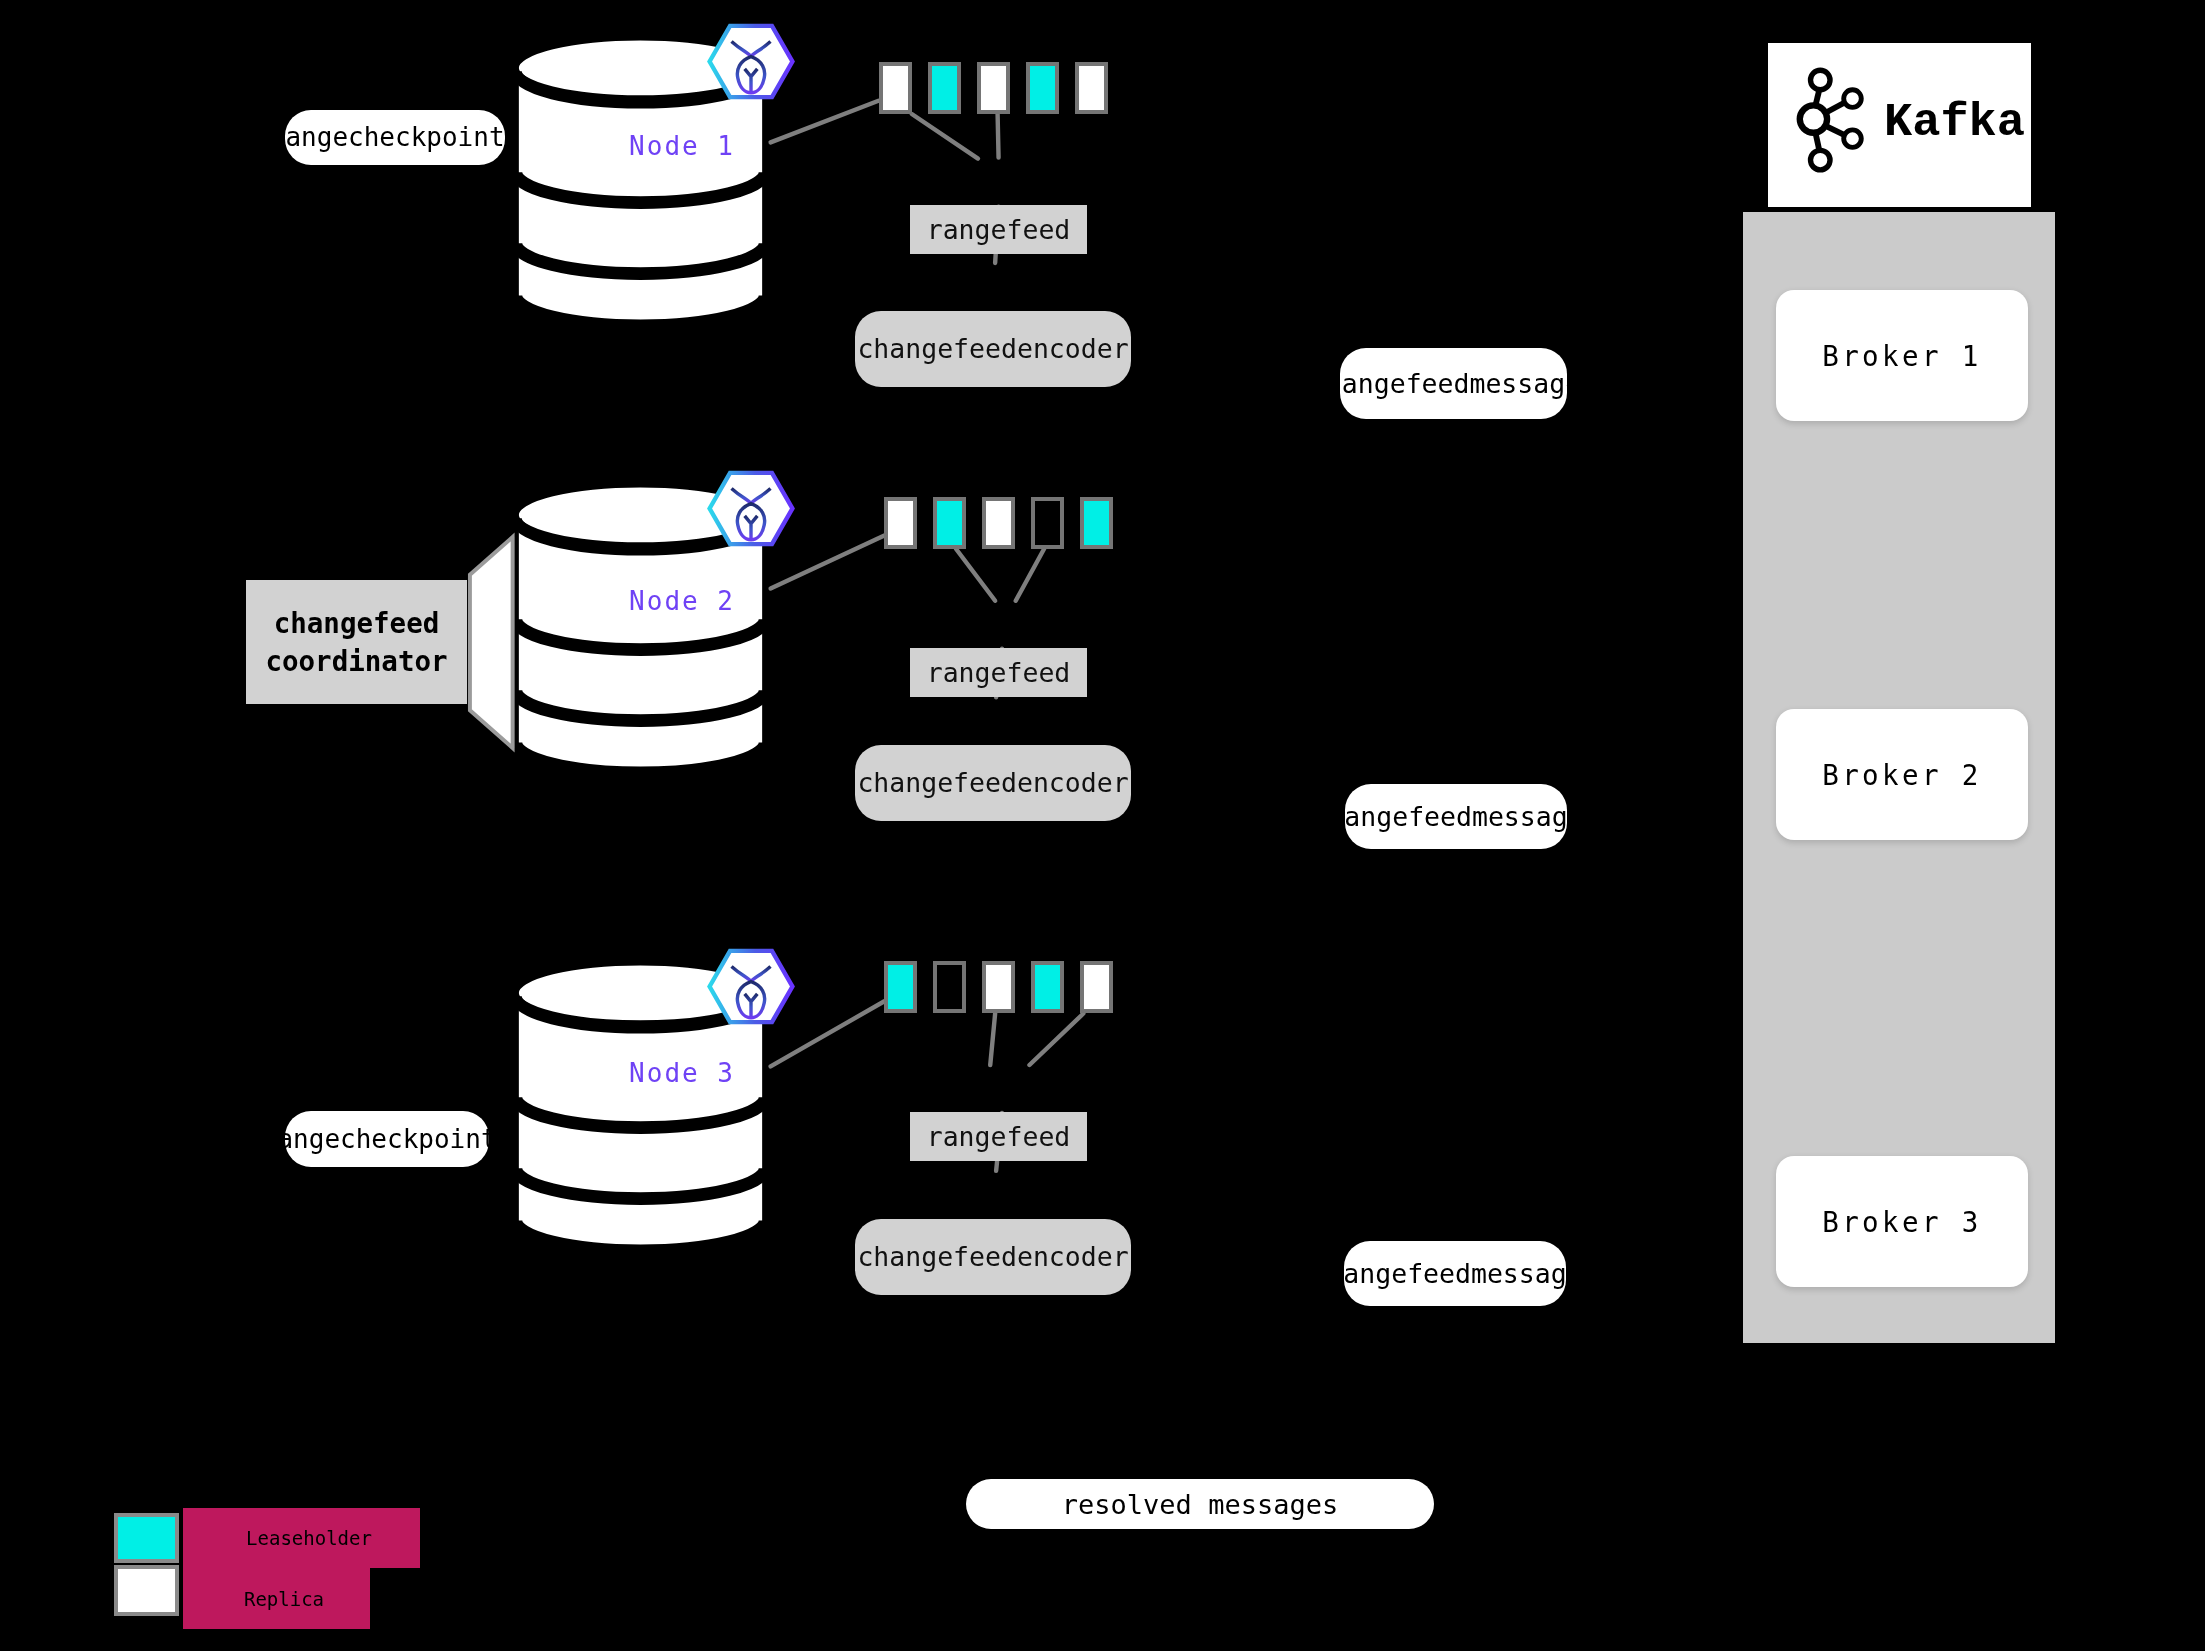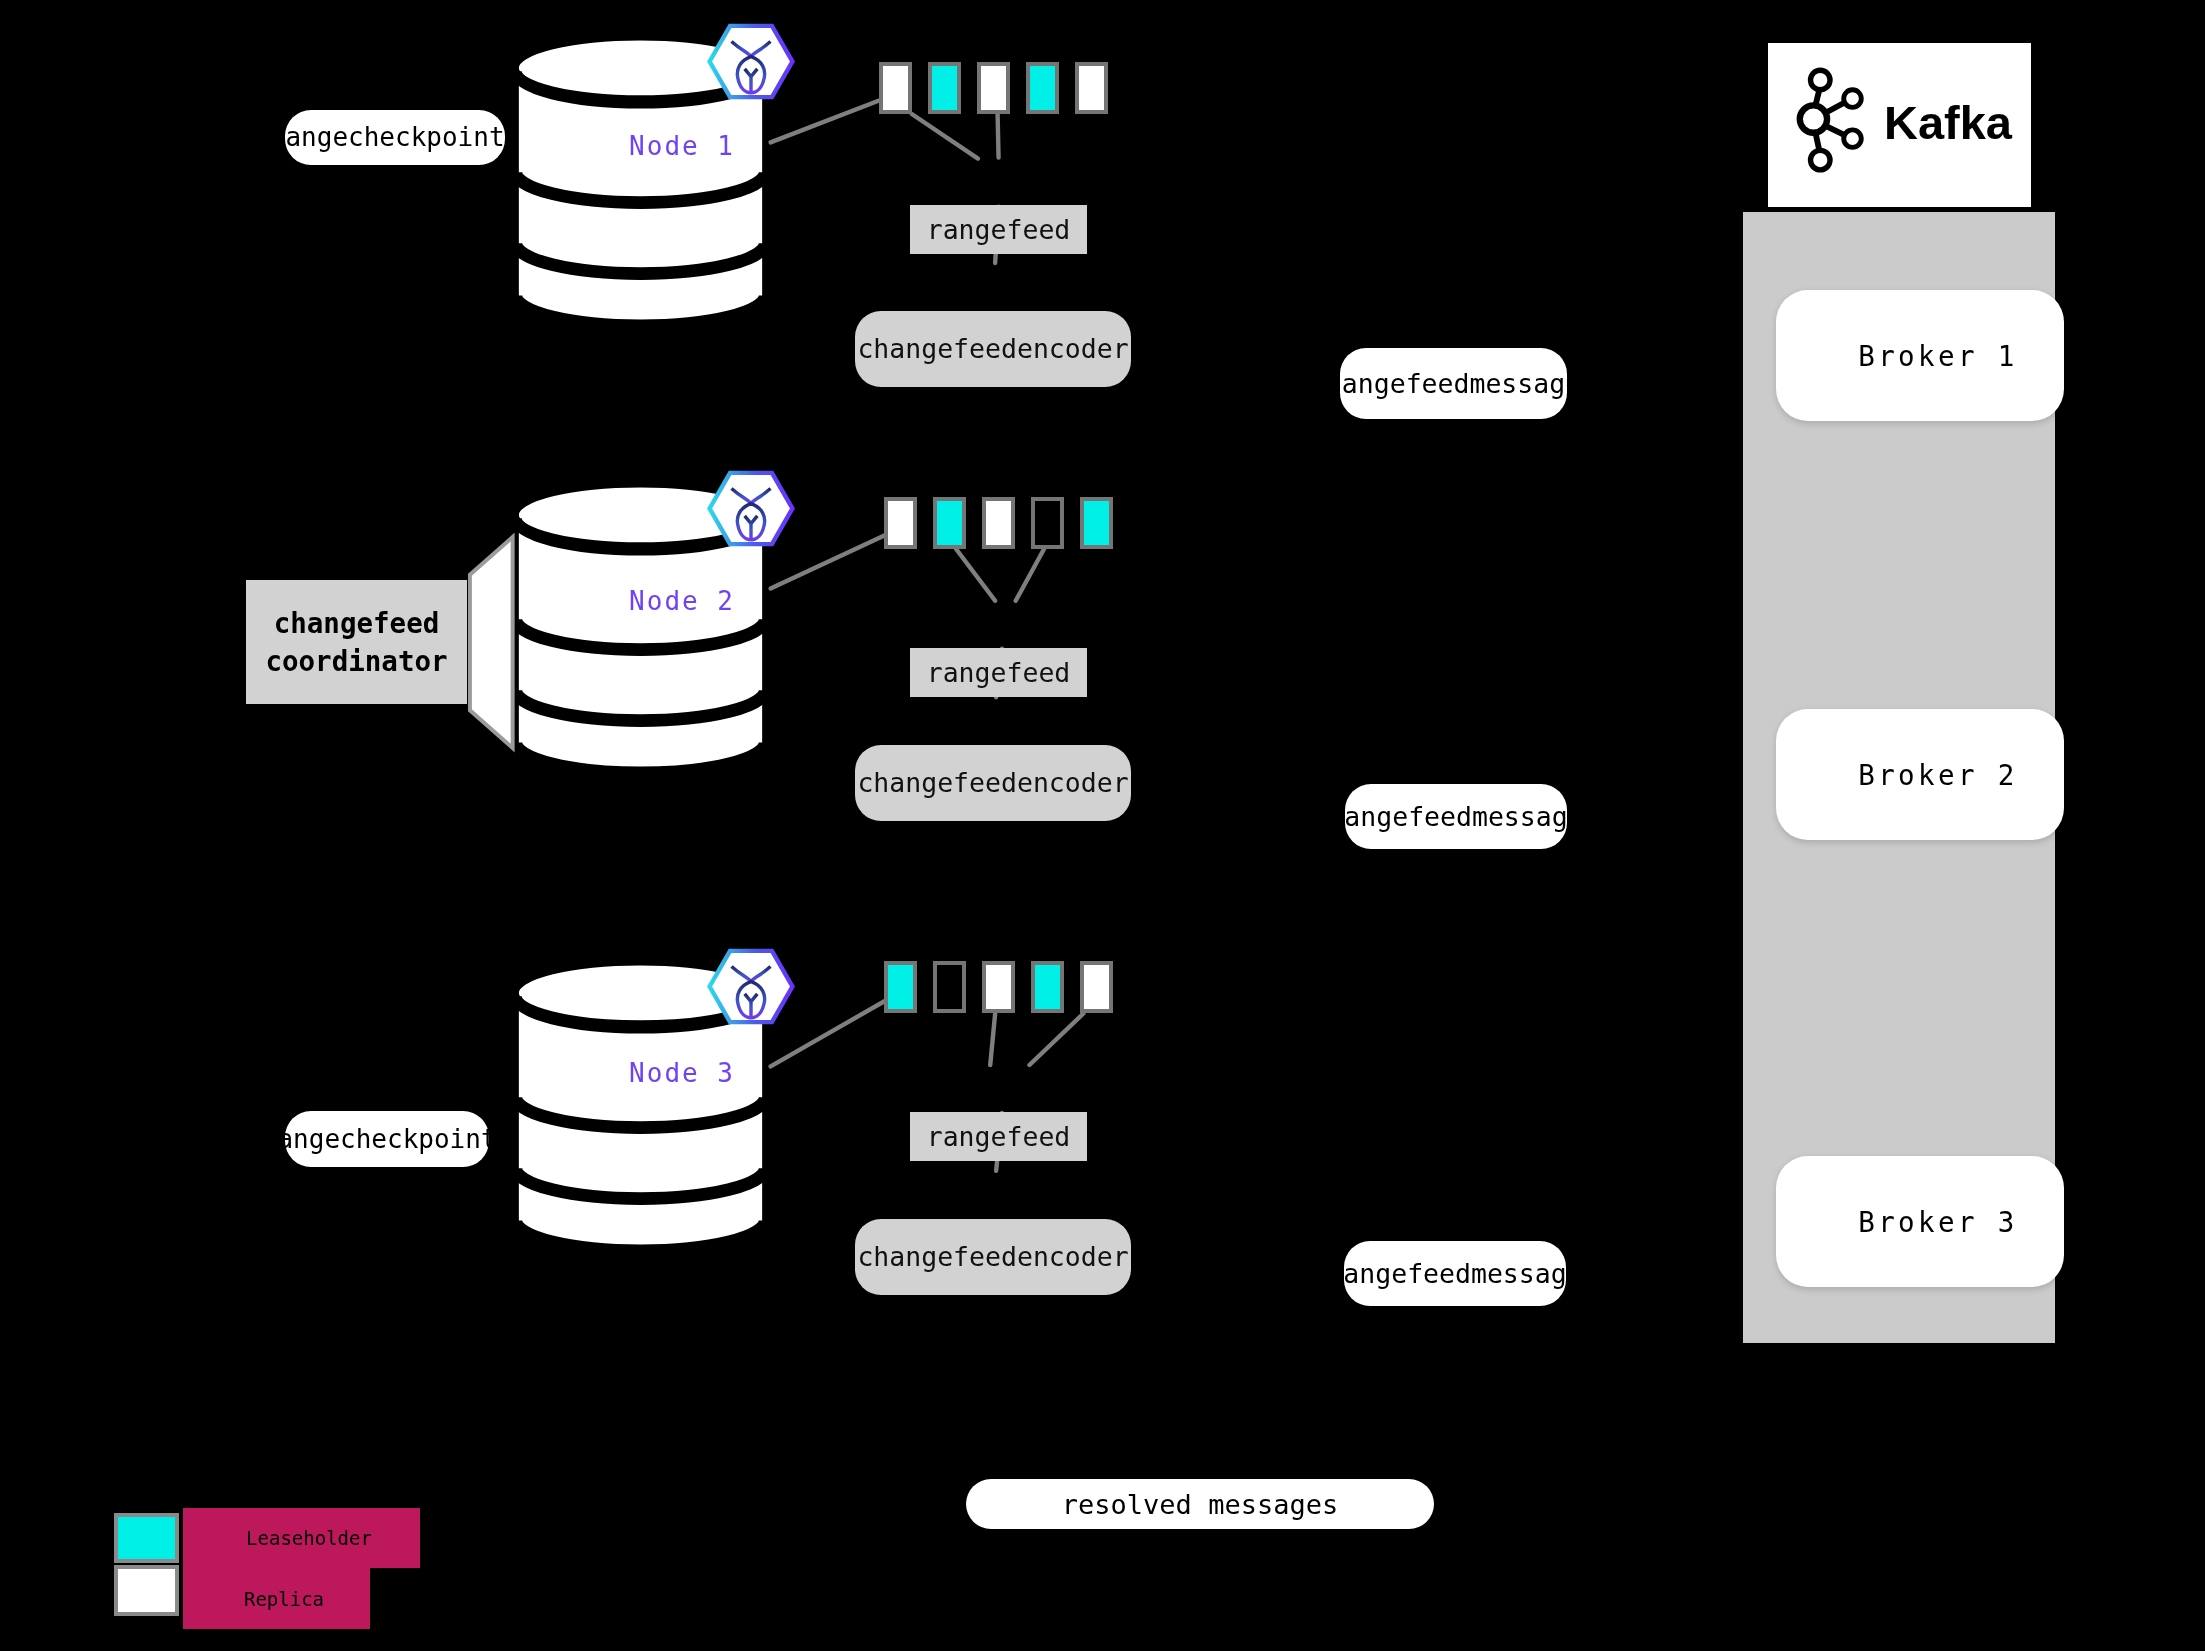--- a/index.html
+++ b/index.html
@@ -16,26 +16,26 @@
   
   .node-label{position:absolute;color:#6F42F5;font-weight:normal;font-size:26px;
               text-align:right;z-index:5;letter-spacing:2px;}
   
   .ranges{position:absolute;display:flex;gap:16px;z-index:4;}
   .range{width:33px;height:52px;border:4.4px solid #757575;box-sizing:border-box;background:#FFFFFF;}
   .range[data-type="leaseholder"]{background:#00EFE6;}
   .range[data-type="empty"]{background:transparent;}
   
   .kafka-bar{position:absolute;left:1743px;top:212px;width:312px;height:1131px;background:#CBCBCB;z-index:2;}
-  .broker{position:absolute;left:1776px;width:252px;height:131px;background:#fff;border-radius:32px;
+  .broker{position:absolute;left:1776px;width:252px;height:131px;background:#fff;border-radius:18px;
           z-index:3;display:flex;align-items:center;justify-content:center;
-          font-size:27.5px;letter-spacing:3.4px;color:#000;box-shadow:0 2.9px 6.9px rgba(0,0,0,0.15);padding-left:36px;}
+          font-size:27.5px;letter-spacing:3.4px;color:#000;box-shadow:0 2.9px 6.9px rgba(0,0,0,0.15);}
   .kafka-logo-box{position:absolute;left:1768px;top:43px;width:263px;height:164px;background:#fff;z-index:3;}
   .kafka-word{position:absolute;left:1884px;top:78px;width:142px;height:88px;
-              font-family:Liberation Sans, sans-serif;font-weight:bold;font-size:47px;color:#000;
+              font-family:Liberation Mono, monospace;font-weight:bold;font-size:47px;color:#000;
               display:flex;align-items:center;z-index:4;}
   
   .coordinator{position:absolute;left:246px;top:580px;width:221px;height:124px;background:#D2D2D2;
                z-index:4;display:flex;flex-direction:column;align-items:center;justify-content:center;
                font-weight:bold;font-size:27.5px;line-height:38px;color:#000;}
   
   .pill{position:absolute;left:966px;top:1458px;width:468px;height:50px;background:#fff;
         border-radius:25.5px;display:flex;align-items:center;justify-content:center;
         font-size:27px;color:#000;z-index:3;margin-top:21px;}
   

